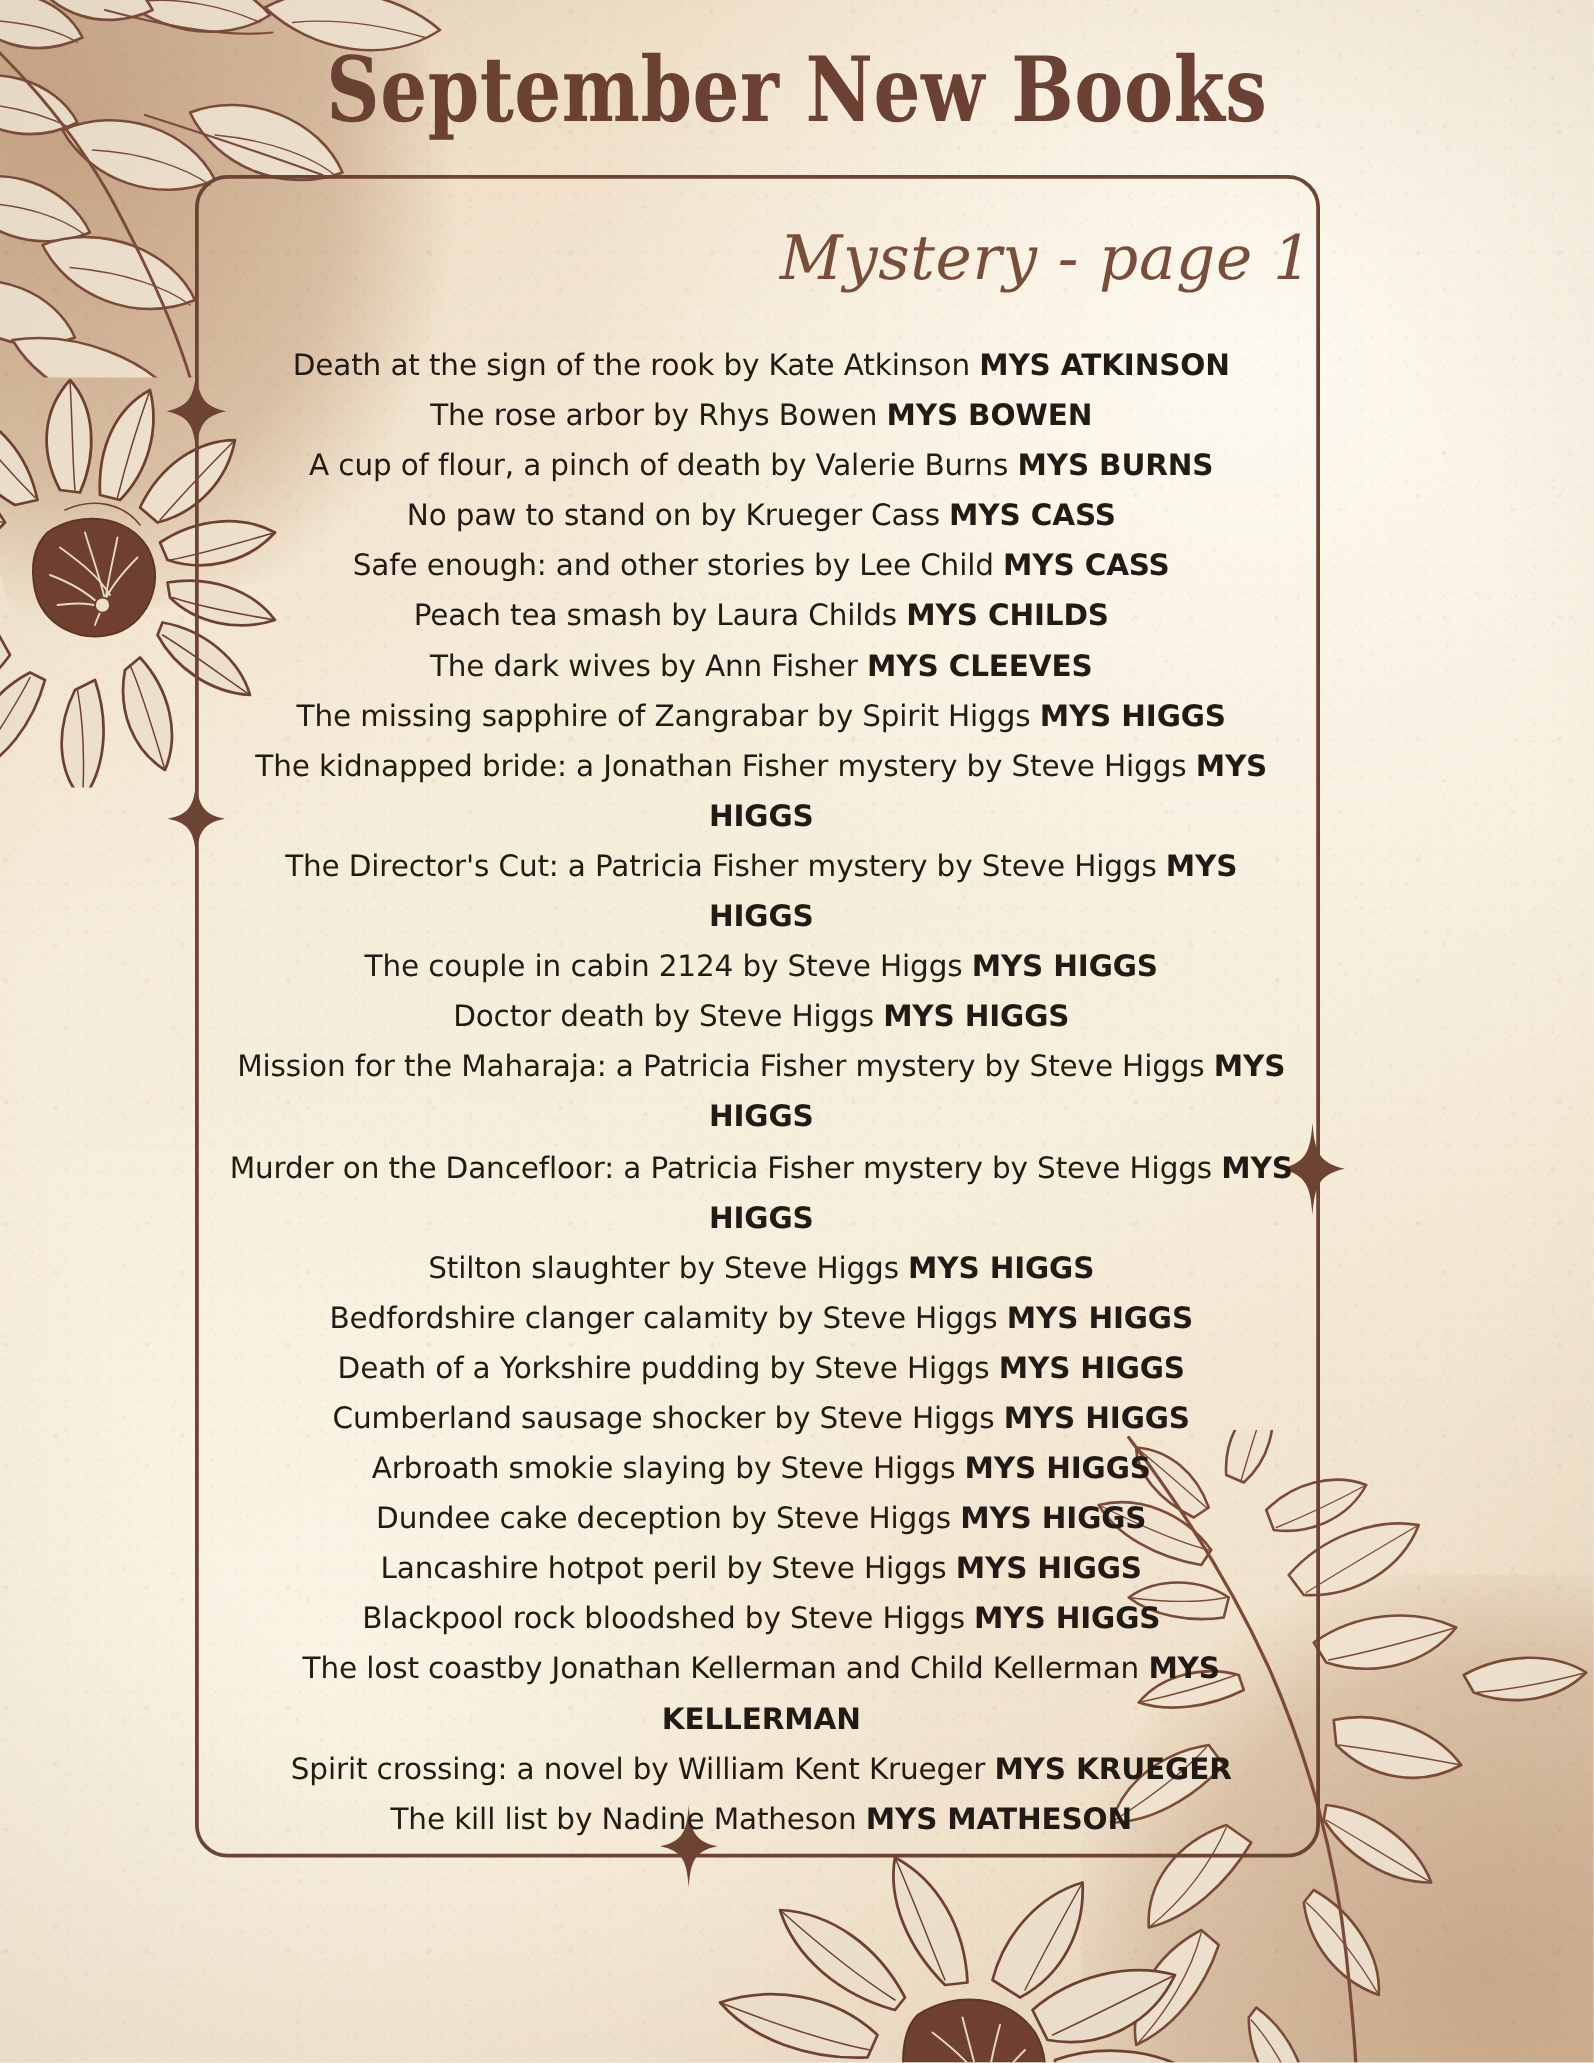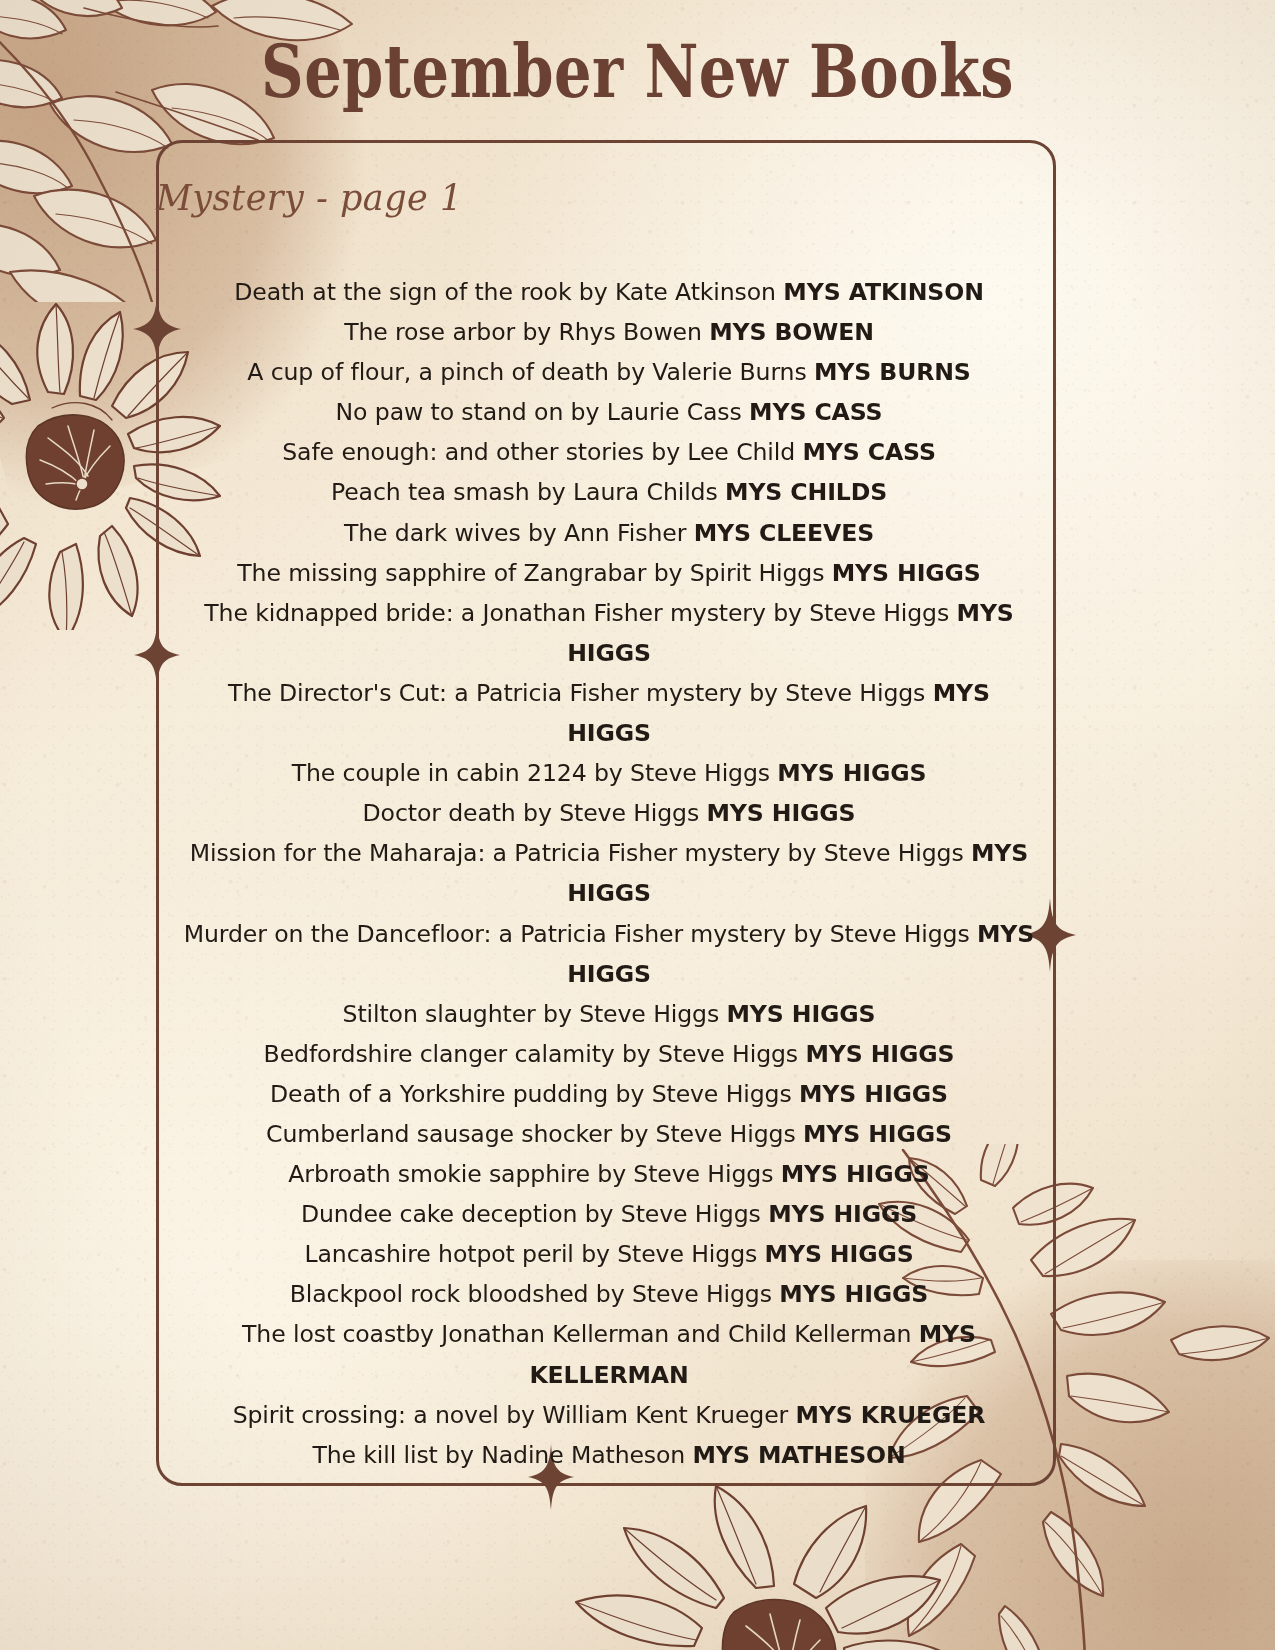--- a/index.html
+++ b/index.html
@@ -70,23 +70,23 @@
   
   #title{
     position:absolute;left:0;right:0;top:36px;text-align:center;
     font-family:"DejaVu Serif",serif;
     font-size:72px;line-height:1;font-weight:700;
     color:#6b4133;letter-spacing:.5px;
     transform:scaleX(.82);transform-origin:50% 50%;
     white-space:nowrap;
   }
   #subtitle{
-    position:absolute;left:156px;width:894px;top:178px;text-align:left;
+    position:absolute;left:156px;width:894px;top:178px;text-align:right;
     font-family:"DejaVu Serif",serif;font-style:italic;
-    font-size:35px;color:#7a4d3a;letter-spacing:.5px;
+    font-size:49px;color:#7a4d3a;letter-spacing:.5px;
   }
 
   
   #list{
     position:absolute;left:183px;top:272px;width:852px;
     color:#221a14;
   }
   .entry{
     font-size:23.6px;line-height:40.1px;
     letter-spacing:-.12px;
@@ -277,36 +277,36 @@
     <path d="M23 0 C 24.5 19.5 26.8 29.3 46 33 C 26.8 36.7 24.5 46.5 23 66 C 21.5 46.5 19.2 36.7 0 33 C 19.2 29.3 21.5 19.5 23 0 Z" fill="#6d4334"></path>
   </svg>
 
   <div id="title">September New Books</div>
   <div id="subtitle">Mystery - page 1</div>
 
   <div id="list">
       <p class="entry"><span>Death at the sign of the rook by Kate Atkinson</span> <span class="call">MYS ATKINSON</span></p>
       <p class="entry"><span>The rose arbor by Rhys Bowen</span> <span class="call">MYS BOWEN</span></p>
       <p class="entry"><span>A cup of flour, a pinch of death by Valerie Burns</span> <span class="call">MYS BURNS</span></p>
-      <p class="entry"><span>No paw to stand on by Laurie Cass</span> <span class="call">MYS CASS</span></p>
+      <p class="entry"><span>No paw to stand on by Krueger Cass</span> <span class="call">MYS CASS</span></p>
       <p class="entry"><span>Safe enough: and other stories by Lee Child</span> <span class="call">MYS CASS</span></p>
       <p class="entry"><span>Peach tea smash by Laura Childs</span> <span class="call">MYS CHILDS</span></p>
       <p class="entry"><span>The dark wives by Ann Fisher</span> <span class="call">MYS CLEEVES</span></p>
       <p class="entry"><span>The missing sapphire of Zangrabar by Spirit Higgs</span> <span class="call">MYS HIGGS</span></p>
       <p class="entry"><span>The kidnapped bride: a Jonathan Fisher mystery by Steve Higgs</span> <span class="call">MYS HIGGS</span></p>
       <p class="entry"><span>The Director's Cut: a Patricia Fisher mystery by Steve Higgs</span> <span class="call">MYS HIGGS</span></p>
       <p class="entry"><span>The couple in cabin 2124 by Steve Higgs</span> <span class="call">MYS HIGGS</span></p>
       <p class="entry"><span>Doctor death by Steve Higgs</span> <span class="call">MYS HIGGS</span></p>
       <p class="entry"><span>Mission for the Maharaja: a Patricia Fisher mystery by Steve Higgs</span> <span class="call">MYS HIGGS</span></p>
       <p class="entry"><span>Murder on the Dancefloor: a Patricia Fisher mystery by Steve Higgs</span> <span class="call">MYS HIGGS</span></p>
       <p class="entry"><span>Stilton slaughter by Steve Higgs</span> <span class="call">MYS HIGGS</span></p>
       <p class="entry"><span>Bedfordshire clanger calamity by Steve Higgs</span> <span class="call">MYS HIGGS</span></p>
       <p class="entry"><span>Death of a Yorkshire pudding by Steve Higgs</span> <span class="call">MYS HIGGS</span></p>
       <p class="entry"><span>Cumberland sausage shocker by Steve Higgs</span> <span class="call">MYS HIGGS</span></p>
-      <p class="entry"><span>Arbroath smokie sapphire by Steve Higgs</span> <span class="call">MYS HIGGS</span></p>
+      <p class="entry"><span>Arbroath smokie slaying by Steve Higgs</span> <span class="call">MYS HIGGS</span></p>
       <p class="entry"><span>Dundee cake deception by Steve Higgs</span> <span class="call">MYS HIGGS</span></p>
       <p class="entry"><span>Lancashire hotpot peril by Steve Higgs</span> <span class="call">MYS HIGGS</span></p>
       <p class="entry"><span>Blackpool rock bloodshed by Steve Higgs</span> <span class="call">MYS HIGGS</span></p>
       <p class="entry"><span>The lost coastby Jonathan Kellerman and Child Kellerman</span> <span class="call">MYS KELLERMAN</span></p>
       <p class="entry"><span>Spirit crossing: a novel by William Kent Krueger</span> <span class="call">MYS KRUEGER</span></p>
       <p class="entry"><span>The kill list by Nadine Matheson</span> <span class="call">MYS MATHESON</span></p>
     </div>
 
 </div>
 

